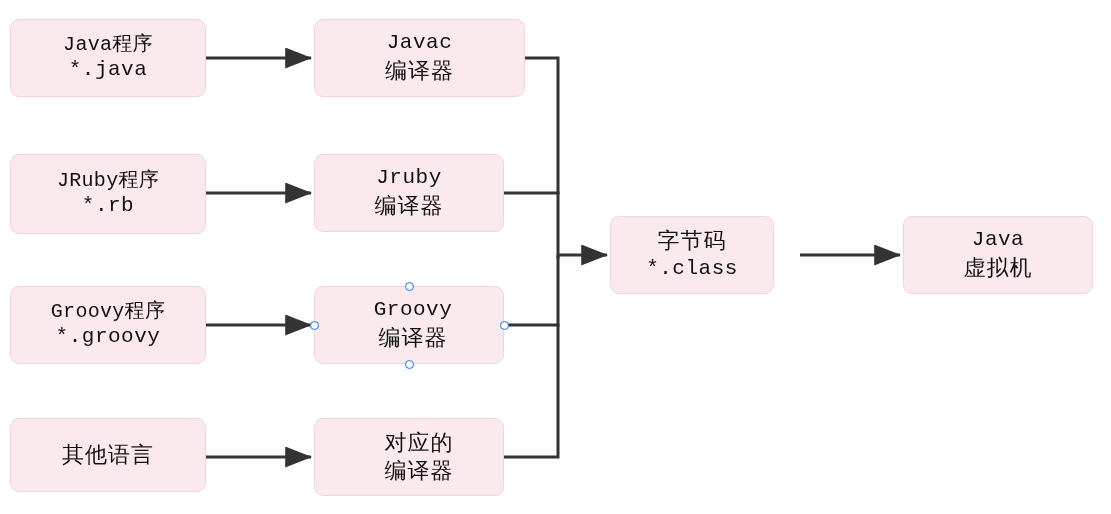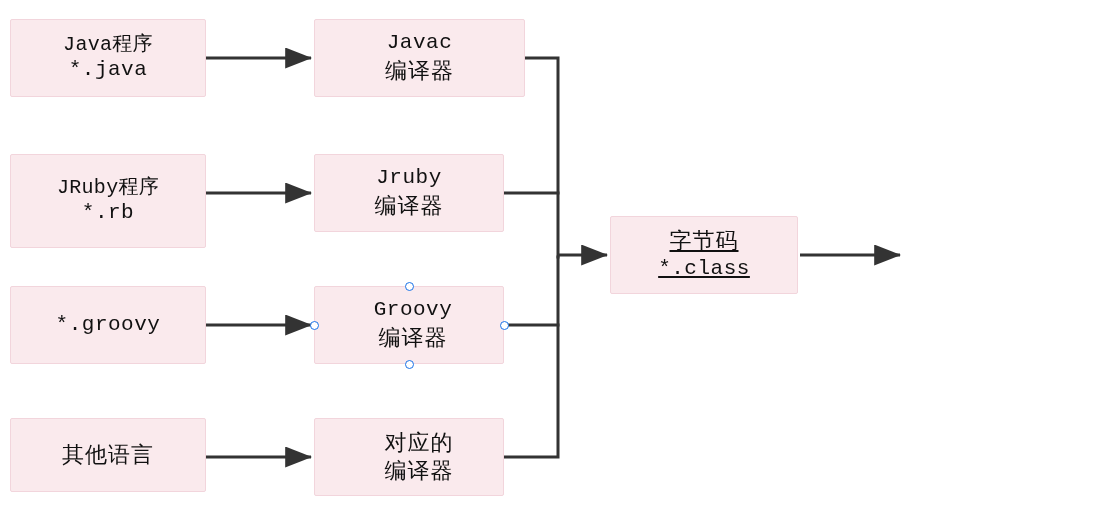--- a/index.html
+++ b/index.html
@@ -15,21 +15,21 @@
     width: 1111px;
     height: 514px;
     background: #ffffff;
     overflow: hidden;
   }
   .node {
     position: absolute;
     box-sizing: border-box;
     background: #faeaed;
     border: 1.5px solid #f2d5dc;
-    border-radius: 2px;
+    border-radius: 9px;
     display: flex;
     flex-direction: column;
     align-items: center;
     justify-content: center;
     color: #111111;
     text-align: center;
     line-height: 1.28;
   }
   .node .line {
     display: block;
@@ -94,26 +94,27 @@
     <line x1="558" y1="255" x2="607" y2="255" stroke="#333333" stroke-width="3" marker-end="url(#arrowhead)"></line>
 
     <line x1="800" y1="255" x2="900" y2="255" stroke="#333333" stroke-width="3" marker-end="url(#arrowhead)"></line>
   </svg>
 
   <div class="node" style="left:10px; top:19px; width:196px; height:78px;">
     <span class="line label-mixed">Java程序</span>
     <span class="line label-mono">*.java</span>
   </div>
 
-  <div class="node" style="left:10px; top:154px; width:196px; height:94px;">
+  <div class="node" style="left:10px; top:154px; width:196px; height:80px;">
     <span class="line label-mixed">JRuby程序</span>
     <span class="line label-mono">*.rb</span>
   </div>
 
   <div class="node" style="left:10px; top:286px; width:196px; height:78px;">
+    <span class="line label-mixed">Groovy程序</span>
     <span class="line label-mono">*.groovy</span>
   </div>
 
   <div class="node" style="left:10px; top:418px; width:196px; height:74px;">
     <span class="line label-cjk">其他语言</span>
   </div>
 
   <div class="node" style="left:314px; top:19px; width:211px; height:78px;">
     <span class="line label-mono">Javac</span>
     <span class="line label-cjk">编译器</span>
@@ -132,19 +133,23 @@
   <div class="node" style="left:314px; top:418px; width:190px; height:78px;padding-left:20px;">
     <span class="line label-cjk">对应的</span>
     <span class="line label-cjk">编译器</span>
   </div>
 
   <div class="handle" style="left:404.5px; top:281.5px;"></div>
   <div class="handle" style="left:309.5px; top:320.5px;"></div>
   <div class="handle" style="left:499.5px; top:320.5px;"></div>
   <div class="handle" style="left:404.5px; top:359.5px;"></div>
 
-  <div class="node" style="left:610px; top:216px; width:188px; height:78px;text-decoration:underline;">
+  <div class="node" style="left:610px; top:216px; width:164px; height:78px;">
     <span class="line label-cjk">字节码</span>
     <span class="line label-mono">*.class</span>
   </div>
 
+  <div class="node" style="left:903px; top:216px; width:190px; height:78px;">
+    <span class="line label-mono">Java</span>
+    <span class="line label-cjk">虚拟机</span>
+  </div>
 
 </div>
 
 </body></html>

